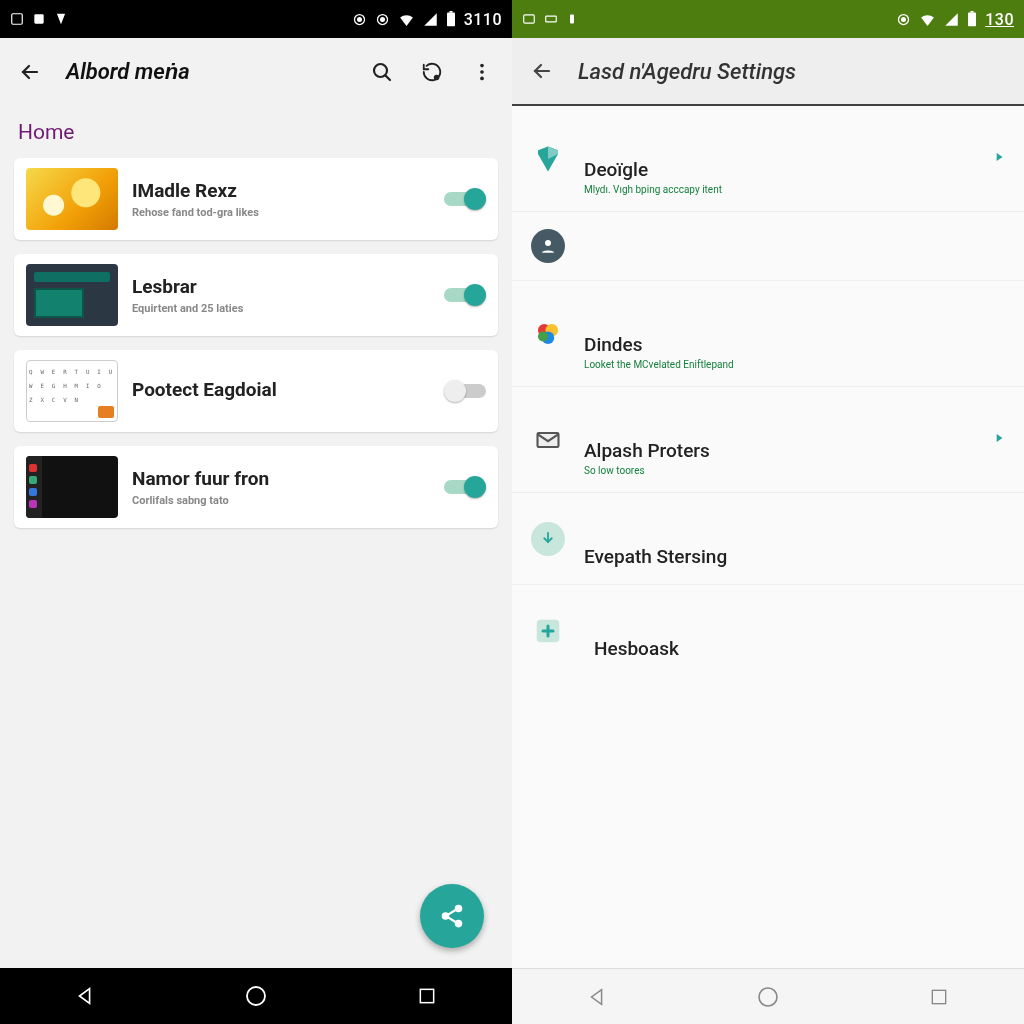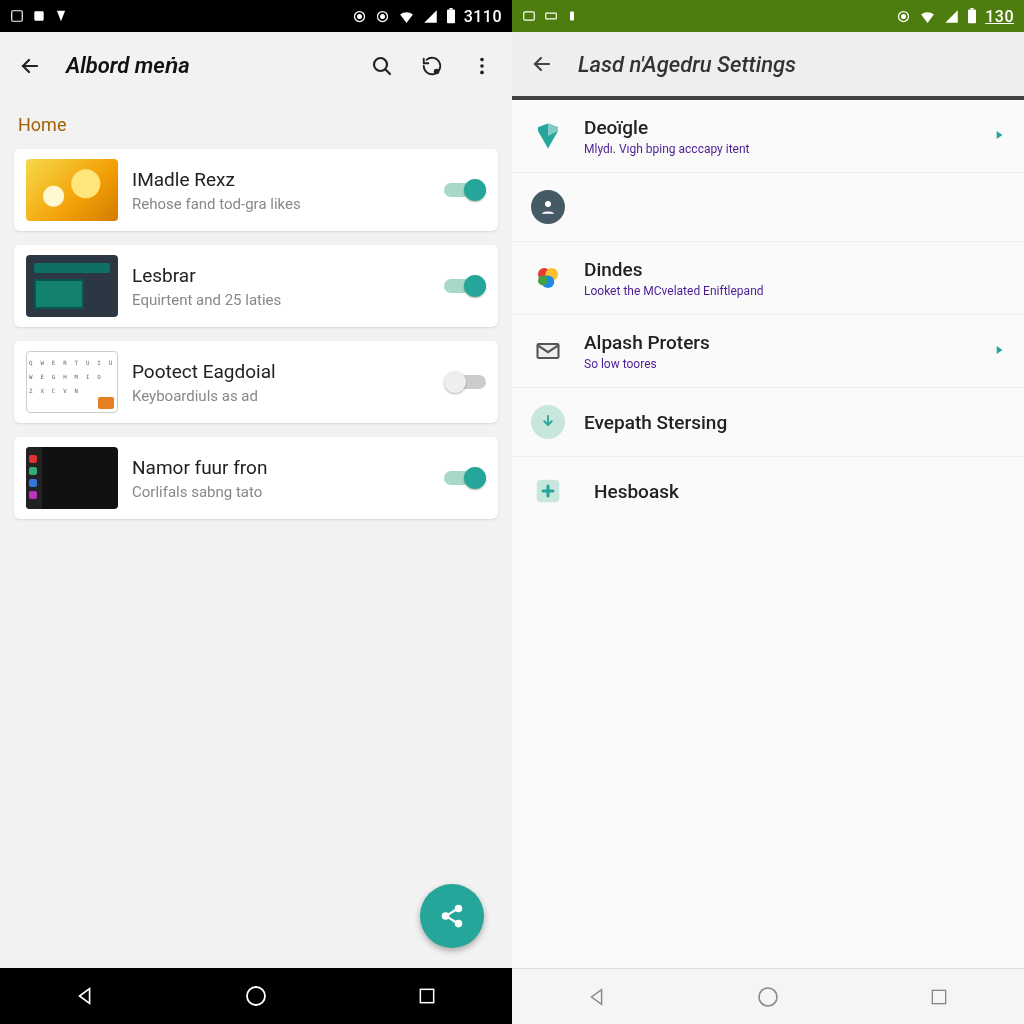--- a/index.html
+++ b/index.html
@@ -1,56 +1,56 @@
 <!DOCTYPE html>
 <html><head>
 <meta charset="utf-8">
 <style>
   * { box-sizing: border-box; margin: 0; padding: 0; }
   html, body { width: 1024px; height: 1024px; overflow: hidden; font-family: Roboto, "Helvetica Neue", Arial, sans-serif; background:#888; }
   .wrap { display:flex; width:1024px; height:1024px; }
   .phone { position:relative; width:512px; height:1024px; background:#f2f2f2; display:flex; flex-direction:column; }
   .phone.right { background:#fafafa; }
   
-  .status { height:32px; display:flex; align-items:center; justify-content:space-between; padding:0 10px; font-size:16px; }
+  .status { height:38px; display:flex; align-items:center; justify-content:space-between; padding:0 10px; font-size:16px; }
   .status.dark { background:#000; color:#fff; }
   .status.light { background:#4d7c0f; color:#fff;text-decoration:underline; }
   .status .s-left, .status .s-right { display:flex; align-items:center; gap:8px; }
   .ic { display:inline-flex; align-items:center; justify-content:center; }
   .s-time { font-weight:500; letter-spacing:0.5px; }
   
   .appbar { height:68px; display:flex; align-items:center; padding:0 16px; gap:22px; }
   .appbar .title { font-size:22px; font-weight:600; color:#111; flex:1;font-style:italic; }
   .appbar .ic-btn { width:28px; height:28px; display:flex; align-items:center; justify-content:center; color:#333; }
-  .appbar.light { background:#eeeeee; border-bottom:4px solid #404040; }
+  .appbar.light { background:#eeeeee; border-bottom:2px solid #404040; }
   .appbar.light .title { font-weight:500; color:#333; }
   
   .body-left { flex:1; padding:8px 14px 0 14px; overflow:hidden; position:relative; }
-  .section-label { font-size:18px; color:#a16207; margin:6px 4px 14px 4px; }
+  .section-label { font-size:21px; color:#701a75; margin:6px 4px 14px 4px; }
   .card { background:#fff; border-radius:6px; margin-bottom:14px; box-shadow:0 1px 2px rgba(0,0,0,0.12); display:flex; align-items:center; padding:10px 12px; gap:14px; }
   .thumb { width:92px; height:62px; border-radius:4px; background:#333; flex-shrink:0; overflow:hidden; position:relative; }
   .card .txt { flex:1; min-width:0; }
-  .card .t1 { font-size:19px; color:#222; font-weight:400; margin-bottom:4px; }
-  .card .t2 { font-size:15px; color:#888; }
+  .card .t1 { font-size:19px; color:#222; font-weight:700; margin-bottom:4px; }
+  .card .t2 { font-size:11px; color:#888;font-weight:bold; }
   .toggle { width:42px; height:24px; position:relative; flex-shrink:0; }
   .toggle .track { position:absolute; top:5px; left:0; right:0; height:14px; border-radius:7px; background:#ccc; }
   .toggle .knob { position:absolute; top:1px; width:22px; height:22px; border-radius:50%; background:#fff; box-shadow:0 1px 2px rgba(0,0,0,0.3); }
   .toggle.on .track { background:#a7d9c6; }
   .toggle.on .knob { background:#26a69a; right:0; }
   .toggle.off .knob { left:0; background:#eee; }
   
   .fab { position:absolute; right:28px; bottom:20px; width:64px; height:64px; border-radius:50%; background:#26a69a; display:flex; align-items:center; justify-content:center; box-shadow:0 3px 6px rgba(0,0,0,0.3); }
   
   .body-right { flex:1; overflow:hidden; }
   .settings-list .row { display:flex; align-items:center; padding:16px 18px; gap:18px; border-bottom:1px solid #eee; }
   .settings-list .row:last-child { border-bottom:none;gap:28px; }
   .settings-list .ricon { width:36px; height:36px; display:flex; align-items:center; justify-content:center; flex-shrink:0; }
-  .settings-list .rtxt { flex:1; min-width:0; }
+  .settings-list .rtxt { flex:1; min-width:0;margin-top:36px; }
   .settings-list .rt1 { font-size:19px; color:#222; font-weight:500; }
-  .settings-list .rt2 { font-size:12px; color:#4c1d95; margin-top:3px; }
+  .settings-list .rt2 { font-size:10px; color:#15803d; margin-top:3px; }
   .settings-list .chev { color:#26a69a; font-size:16px; }
   
   .nav { height:56px; display:flex; align-items:center; justify-content:space-around; }
   .nav.dark { background:#000; color:#fff; }
   .nav.light { background:#f5f5f5; color:#777; border-top:1px solid #ddd; }
   .nav .nb { width:28px; height:28px; display:flex; align-items:center; justify-content:center; }
   
   .thumb.food { background:linear-gradient(135deg,#f6d94a 0%,#f2a007 60%,#d47a00 100%); }
   .thumb.food::after{content:"";position:absolute;inset:0;background:radial-gradient(circle at 30% 60%,#fff8d0 0 10px,transparent 11px),radial-gradient(circle at 65% 40%,#ffe67a 0 14px,transparent 15px);}
   .thumb.widget { background:#2b3844; }
@@ -177,21 +177,20 @@
             </div>
             <div class="toggle on">
               <div class="track"></div>
               <div class="knob"></div>
             </div>
           </div>
           <div class="card">
             <div class="thumb kb"></div>
             <div class="txt">
               <div class="t1">Pootect Eagdoial</div>
-              <div class="t2">Keyboardiuls as ad</div>
             </div>
             <div class="toggle off">
               <div class="track"></div>
               <div class="knob"></div>
             </div>
           </div>
           <div class="card">
             <div class="thumb darkui"></div>
             <div class="txt">
               <div class="t1">Namor fuur fron</div>

